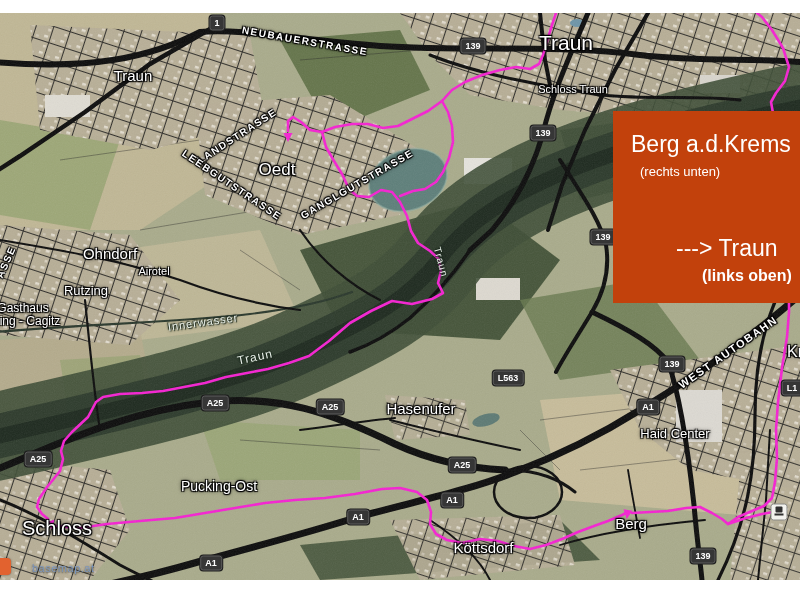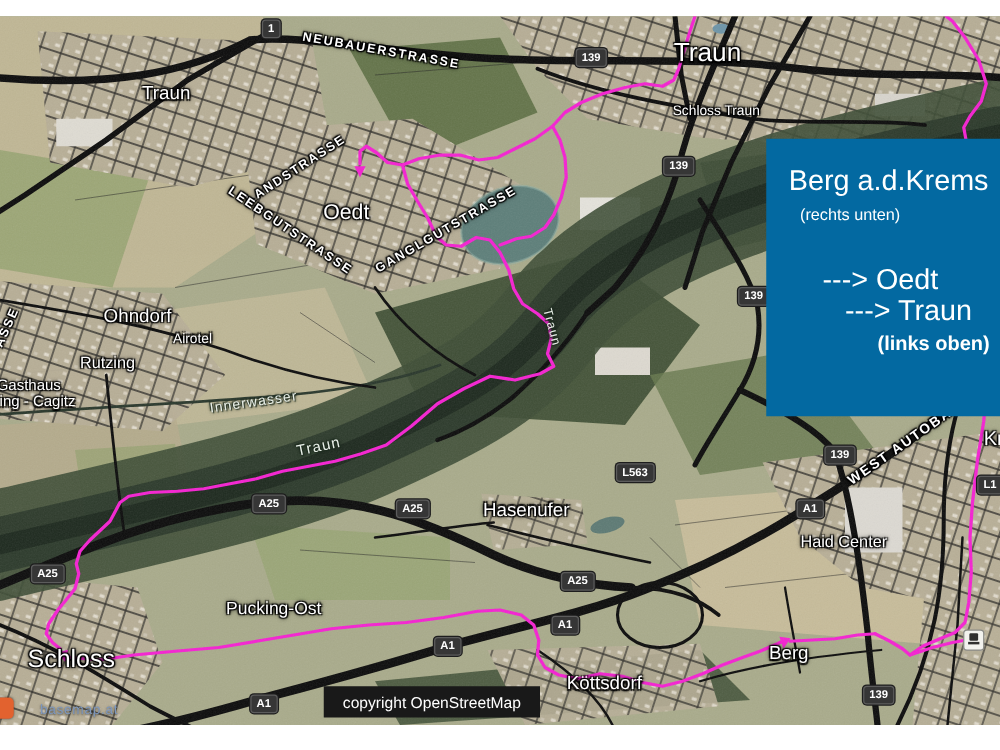--- a/index.html
+++ b/index.html
@@ -11,21 +11,21 @@
   .plabel{position:absolute;color:#fff;white-space:nowrap;font-weight:500;
     text-shadow:-1px -1px 1px #000,1px -1px 1px #000,-1px 1px 1px #000,1px 1px 1px #000,0 0 4px #000;}
   .rlabel{position:absolute;color:#fff;white-space:nowrap;font-weight:700;letter-spacing:1.6px;font-size:10px;
     text-shadow:-1px -1px 1px #000,1px -1px 1px #000,-1px 1px 1px #000,1px 1px 1px #000,0 0 4px #000;}
   .wlabel{position:absolute;color:#e8efe8;white-space:nowrap;font-weight:500;letter-spacing:1px;
     text-shadow:-1px -1px 1px #1c2a1e,1px 1px 1px #1c2a1e,0 0 3px #1c2a1e;}
   .shield{position:absolute;transform:translate(-50%,-50%);background:#363636;color:#fff;
     font-size:9px;font-weight:700;line-height:1;padding:2px 4px;border-radius:3px;
     border:1px solid #5c5c5c;box-shadow:0 0 0 1px #1d1d1d;white-space:nowrap;}
   
-  .infobox{position:absolute;left:613px;top:98px;width:187px;height:222px;background:#0369a1;color:#fff;}
+  .infobox{position:absolute;left:613px;top:98px;width:187px;height:192px;background:#c2410c;color:#fff;}
   .ib-title{position:absolute;left:18px;top:20px;font-size:23px;}
   .ib-note-top{position:absolute;left:27px;top:53px;font-size:13px;}
   .ib-line1{position:absolute;left:31px;top:73px;font-size:23px;}
   .ib-line2{position:absolute;left:45px;top:99px;font-size:23px;}
   .ib-line3{position:absolute;left:63px;top:124px;font-size:23px;}
   .ib-note-bottom{position:absolute;left:89px;top:156px;font-size:16px;font-weight:bold;}
   .infobox div{white-space:nowrap;}
   .copyright{position:absolute;left:259px;top:536px;width:173px;height:25px;background:#191919;
     color:#fff;font-size:12.5px;display:flex;align-items:center;justify-content:center;white-space:nowrap;}
   .watermark{position:absolute;left:32px;top:549px;color:#7d97bd;font-size:11px;letter-spacing:.5px;
@@ -226,23 +226,19 @@
       <span class="tr-body"></span>
       <span class="tr-base"></span>
     </div>
 
     <div class="watermark-logo"></div>
     <a class="watermark">basemap.at</a>
 
     <div class="infobox">
       <div class="ib-title">Berg a.d.Krems</div>
       <div class="ib-note-top">(rechts unten)</div>
-      <div class="ib-line2">---&gt; Oedt</div>
       <div class="ib-line3">---&gt; Traun</div>
       <div class="ib-note-bottom">(links oben)</div>
     </div>
 
-    <div class="copyright">
-      <span>copyright OpenStreetMap</span>
-    </div>
 
   </div>
 </div>
 
 </body></html>

